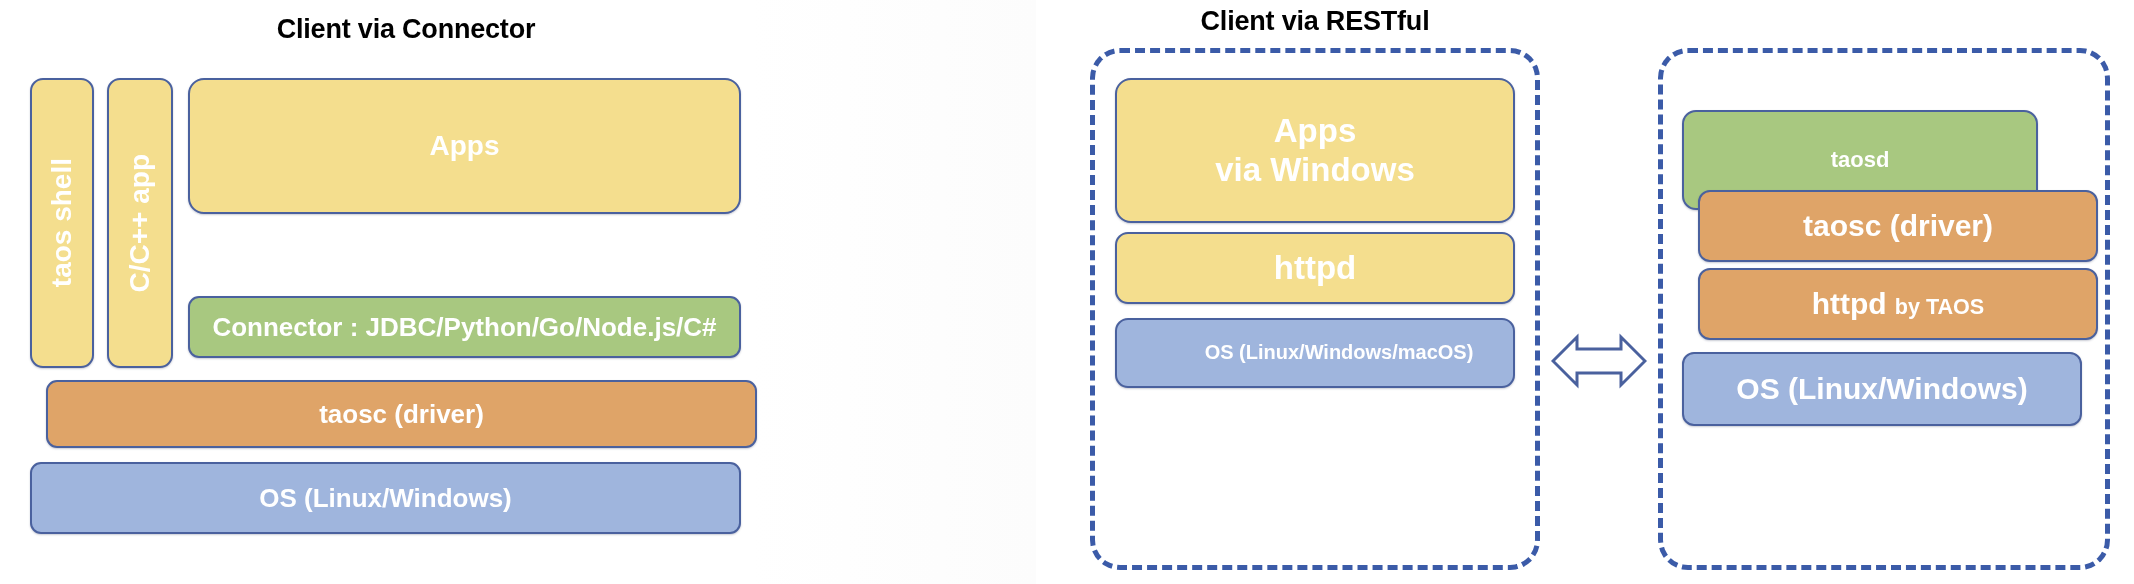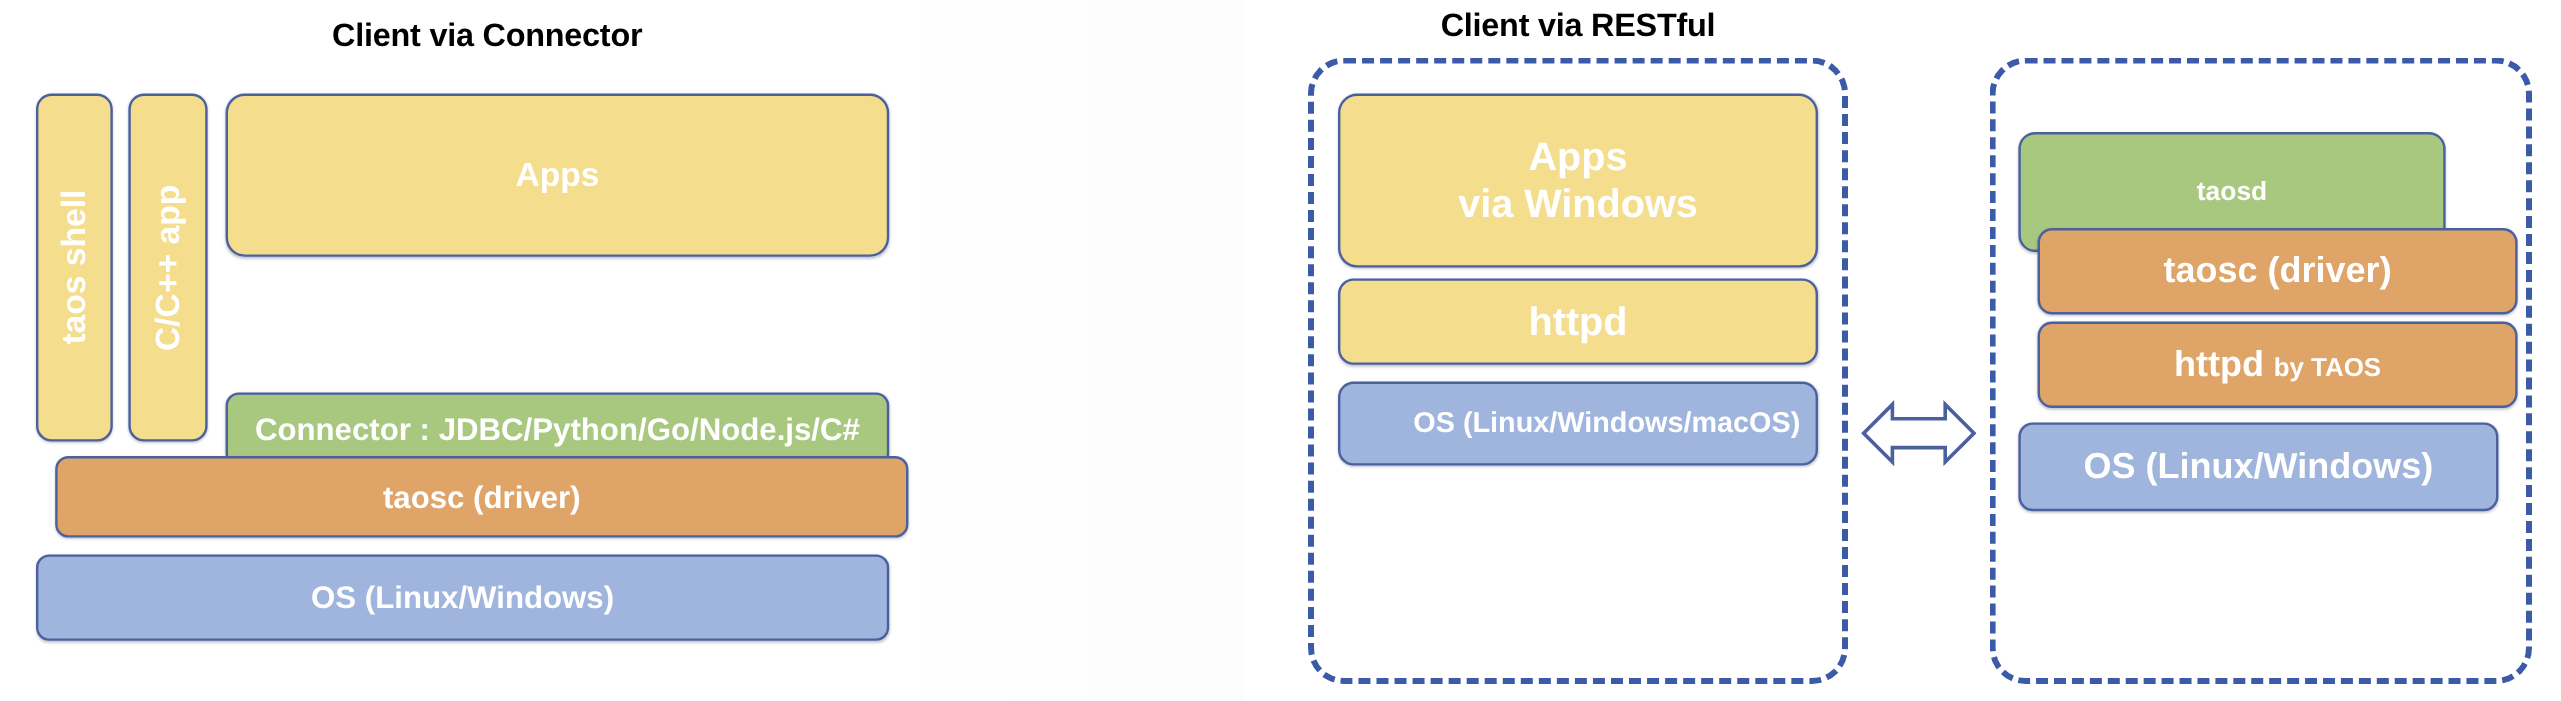--- a/index.html
+++ b/index.html
@@ -64,39 +64,39 @@
   
   #left-group {
     position: absolute;
     left: 16px; top: 0;
     width: 1020px; height: 584px;
     background: linear-gradient(to right, #ffffff 0%, #ffffff 72%, #fcfcfc 100%);
   }
   #box-taos-shell  { left: 14px;  top: 78px;  width: 64px;  height: 290px; border-radius: 13px; font-size: 28px; }
   #box-cpp-app     { left: 91px;  top: 78px;  width: 66px;  height: 290px; border-radius: 13px; font-size: 28px; }
   #box-apps-left   { left: 172px; top: 78px;  width: 553px; height: 136px; border-radius: 16px; font-size: 28px; }
-  #box-connector   { left: 172px; top: 296px; width: 553px; height: 62px;  border-radius: 11px; font-size: 26px; margin-top: 31px; }
+  #box-connector   { left: 172px; top: 296px; width: 553px; height: 62px;  border-radius: 11px; font-size: 26px; }
   #box-taosc-left  { left: 14px;  top: 380px; width: 711px; height: 68px;  border-radius: 11px; font-size: 26px; }
   #box-os-left     { left: 14px;  top: 462px; width: 711px; height: 72px;  border-radius: 11px; font-size: 26px; }
 
   
   .dashed-panel {
     position: absolute;
     box-sizing: border-box;
     border: 5px dashed #3B5BA8;
     border-radius: 30px;
     background: #ffffff;
   }
   #panel-restful { left: 1090px; top: 48px;  width: 450px; height: 522px; }
   #panel-server  { left: 1658px; top: 48px;  width: 452px; height: 522px; }
 
   
   #box-apps-restful { left: 1115px; top: 78px;  width: 400px; height: 145px; border-radius: 16px; font-size: 33px; }
   #box-httpd-rest   { left: 1115px; top: 232px; width: 400px; height: 72px;  border-radius: 13px; font-size: 33px; }
-  #box-os-restful   { left: 1115px; top: 318px; width: 400px; height: 70px;  border-radius: 13px; font-size: 24px; padding-left: 48px; }
+  #box-os-restful   { left: 1115px; top: 318px; width: 400px; height: 70px;  border-radius: 13px; font-size: 20px; padding-left: 48px; }
 
   
   #box-taosd        { left: 1682px; top: 78px;  width: 356px; height: 100px; border-radius: 14px; font-size: 22px; margin-top: 32px; }
   #box-taosc-server { left: 1682px; top: 190px; width: 400px; height: 72px;  border-radius: 12px; font-size: 30px; }
   #box-httpd-server { left: 1682px; top: 268px; width: 400px; height: 72px;  border-radius: 12px; font-size: 30px; text-align: right; }
   #box-os-server    { left: 1682px; top: 352px; width: 400px; height: 74px;  border-radius: 12px; font-size: 30px; }
 
   .sub-small { font-size: 0.72em; font-weight: bold; margin-left: 8px; }
 
   

